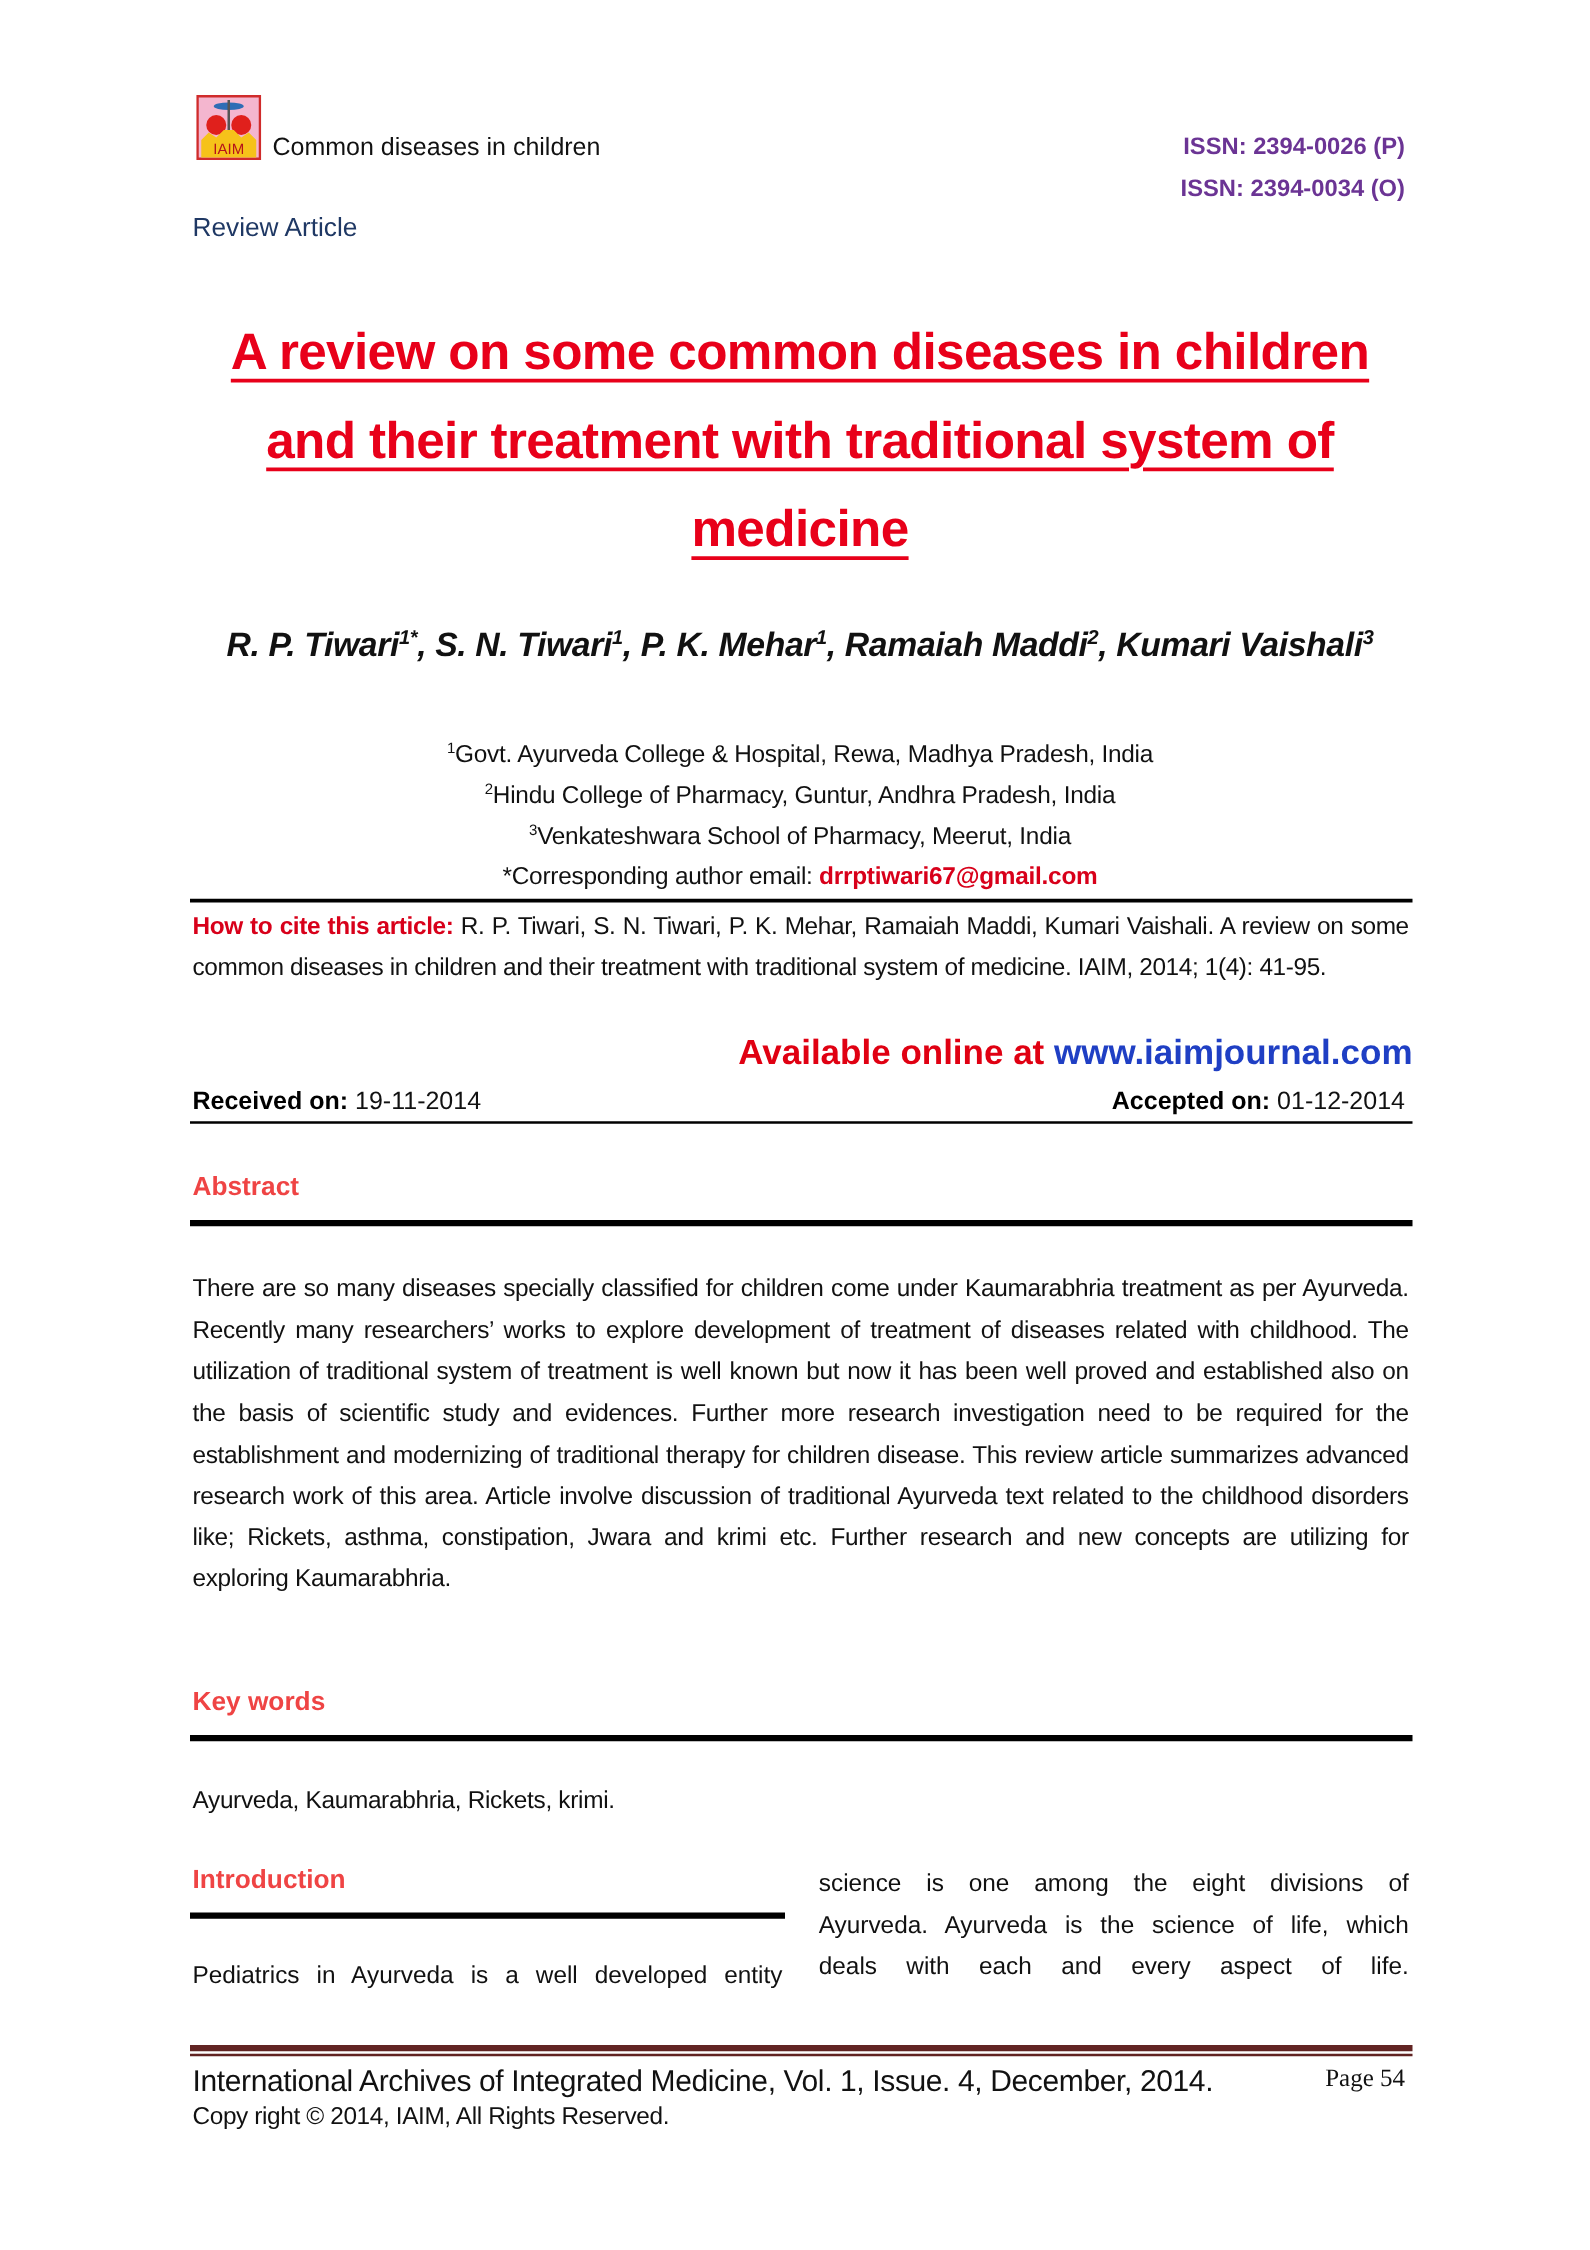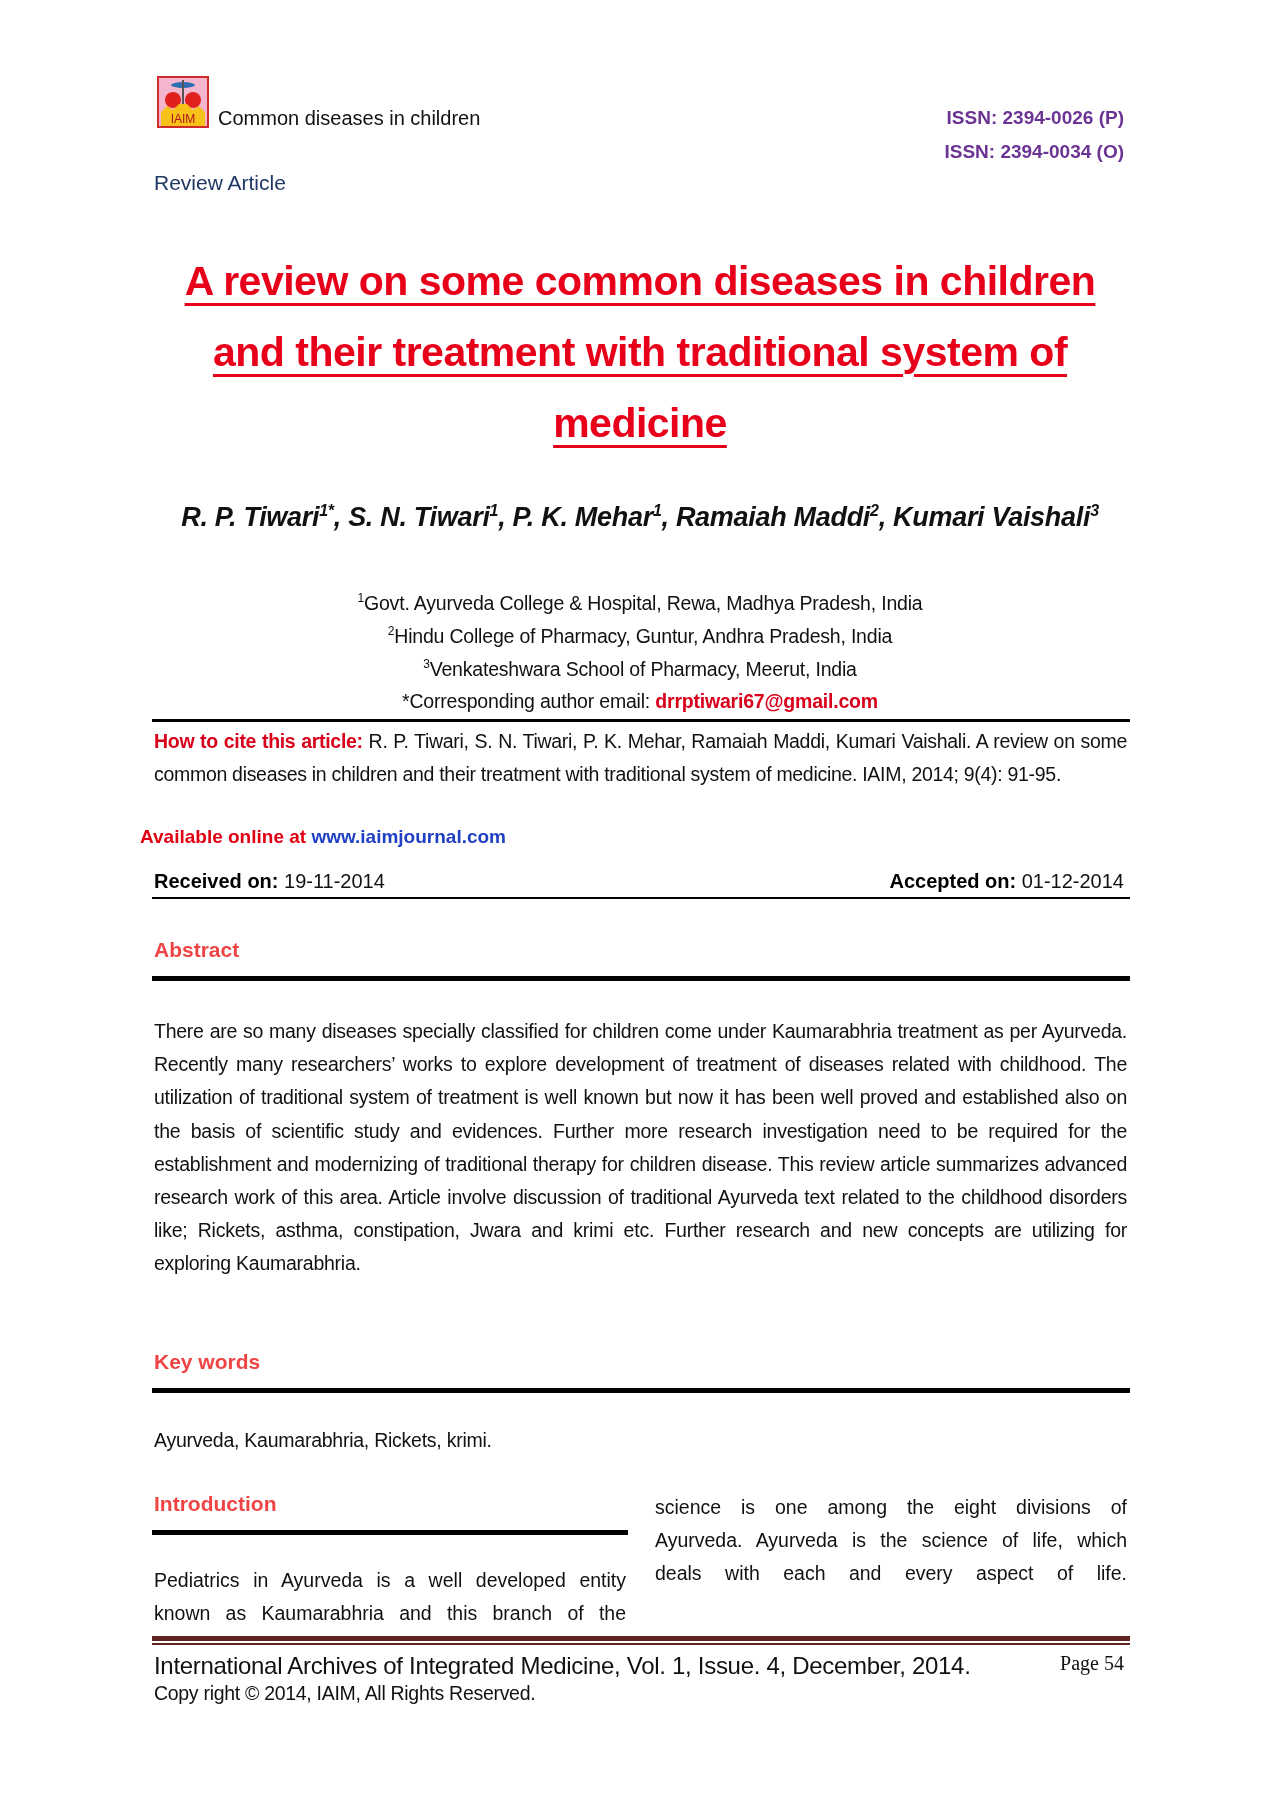--- a/index.html
+++ b/index.html
@@ -34,21 +34,21 @@
   #corr { top: 690px; }
   #corr .email { color: #d8001a; font-weight: bold; }
 
   .rule { left: 152px; width: 978px; background: #000; }
 
   
   #cite { left: 154px; width: 973px; top: 725px; font-size: 19.5px; line-height: 33px;
           text-align: justify; color: #111; letter-spacing: -0.3px; }
   #cite .lbl { color: #d8001a; font-weight: bold; }
 
-  #available { left: 140px; width: 980px; top: 826px; text-align: left; font-size: 19px; font-weight: bold; }
+  #available { left: 150px; width: 980px; top: 826px; text-align: right; font-size: 28px; font-weight: bold; }
   #available .a1 { color: #e00012; }
   #available .a2 { color: #1f3fc4; }
 
   .date { top: 870px; font-size: 20px; color: #111; }
   .date .lbl { color: #000000; font-weight: bold; }
   #received { left: 154px; }
   #accepted { right: 148px; }
 
   .sec-h { left: 154px; font-size: 21px; font-weight: bold; color: #ef4444; }
 
@@ -91,42 +91,41 @@
   <span><span>R. P. Tiwari</span><sup>1*</sup><span>, </span></span><span><span>S. N. Tiwari</span><sup>1</sup><span>, </span></span><span><span>P. K. Mehar</span><sup>1</sup><span>, </span></span><span><span>Ramaiah Maddi</span><sup>2</sup><span>, </span></span><span><span>Kumari Vaishali</span><sup>3</sup></span>
 </div>
 
 <div id="affil-1" class="abs affil"><sup>1</sup><span>Govt. Ayurveda College &amp; Hospital, Rewa, Madhya Pradesh, India</span></div>
 <div id="affil-2" class="abs affil"><sup>2</sup><span>Hindu College of Pharmacy, Guntur, Andhra Pradesh, India</span></div>
 <div id="affil-3" class="abs affil"><sup>3</sup><span>Venkateshwara School of Pharmacy, Meerut, India</span></div>
 <div id="corr" class="abs affil"><span>*Corresponding author email: </span><span class="email">drrptiwari67@gmail.com</span></div>
 
 <div class="abs rule" style="top:719px;height:3px;"></div>
 
-<div id="cite" class="abs"><span class="lbl">How to cite this article:</span><span> R. P. Tiwari, S. N. Tiwari, P. K. Mehar, Ramaiah Maddi, Kumari Vaishali. A review on some common diseases in children and their treatment with traditional system of medicine. IAIM, 2014; 9(4): 91-95.</span></div>
+<div id="cite" class="abs"><span class="lbl">How to cite this article:</span><span> R. P. Tiwari, S. N. Tiwari, P. K. Mehar, Ramaiah Maddi, Kumari Vaishali. A review on some common diseases in children and their treatment with traditional system of medicine. IAIM, 2014; 1(4): 41-95.</span></div>
 
 <div id="available" class="abs"><span class="a1">Available online at </span><span class="a2">www.iaimjournal.com</span></div>
 
 <div id="received" class="abs date"><span class="lbl">Received on:</span><span> 19-11-2014</span></div>
 <div id="accepted" class="abs date"><span class="lbl">Accepted on:</span><span> 01-12-2014</span></div>
 
 <div class="abs rule" style="top:897px;height:2px;"></div>
 
 <div class="abs sec-h" style="top:938px;">Abstract</div>
 <div class="abs rule" style="top:976px;height:5px;"></div>
 <div class="abs body-text" style="top:1015px;">There are so many diseases specially classified for children come under Kaumarabhria treatment as per Ayurveda. Recently many researchers’ works to explore development of treatment of diseases related with childhood. The utilization of traditional system of treatment is well known but now it has been well proved and established also on the basis of scientific study and evidences. Further more research investigation need to be required for the establishment and modernizing of traditional therapy for children disease. This review article summarizes advanced research work of this area. Article involve discussion of traditional Ayurveda text related to the childhood disorders like; Rickets, asthma, constipation, Jwara and krimi etc. Further research and new concepts are utilizing for exploring Kaumarabhria.</div>
 
 <div class="abs sec-h" style="top:1350px;">Key words</div>
 <div class="abs rule" style="top:1388px;height:5px;"></div>
 <div class="abs body-text" style="top:1424px;">Ayurveda, Kaumarabhria, Rickets, krimi.</div>
 
 <div class="abs sec-h" style="top:1492px;">Introduction</div>
 <div class="abs" style="left:152px;width:476px;top:1530px;height:5px;background:#000;"></div>
 <div class="abs col-text" style="left:154px;top:1564px;">
   <span class="line">Pediatrics in Ayurveda is a well developed entity</span>
-  <span class="line">known as Kaumarabhria and this branch of the</span>
 </div>
 <div class="abs col-text" style="left:655px;top:1491px;">
   <span class="line">science is one among the eight divisions of</span>
   <span class="line">Ayurveda. Ayurveda is the science of life, which</span>
   <span class="line">deals with each and every aspect of life.</span>
 </div>
 
 <div id="footer-rule-thick" class="abs"></div>
 <div id="footer-rule-thin" class="abs"></div>
 <div id="footer-journal" class="abs">International Archives of Integrated Medicine, Vol. 1, Issue. 4, December, 2014.</div>

